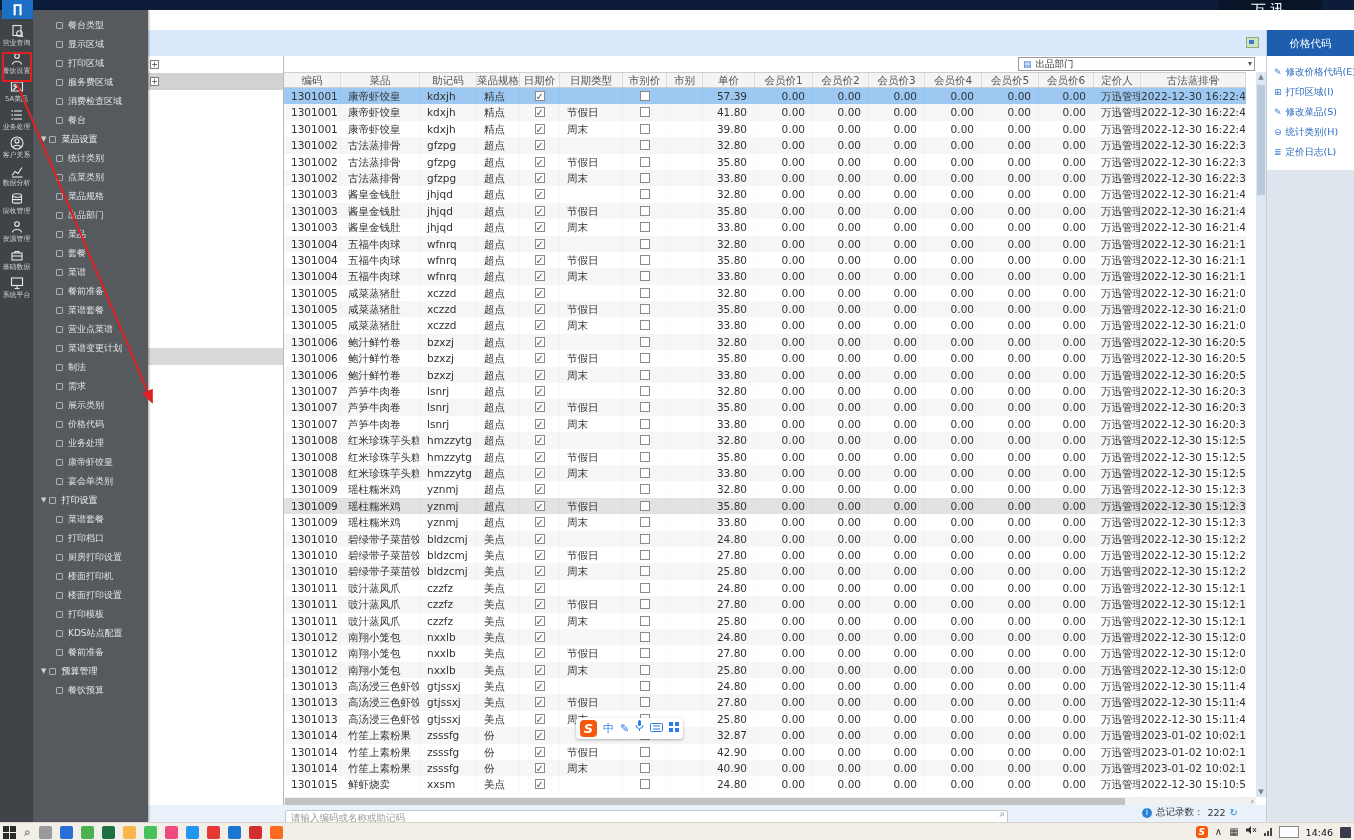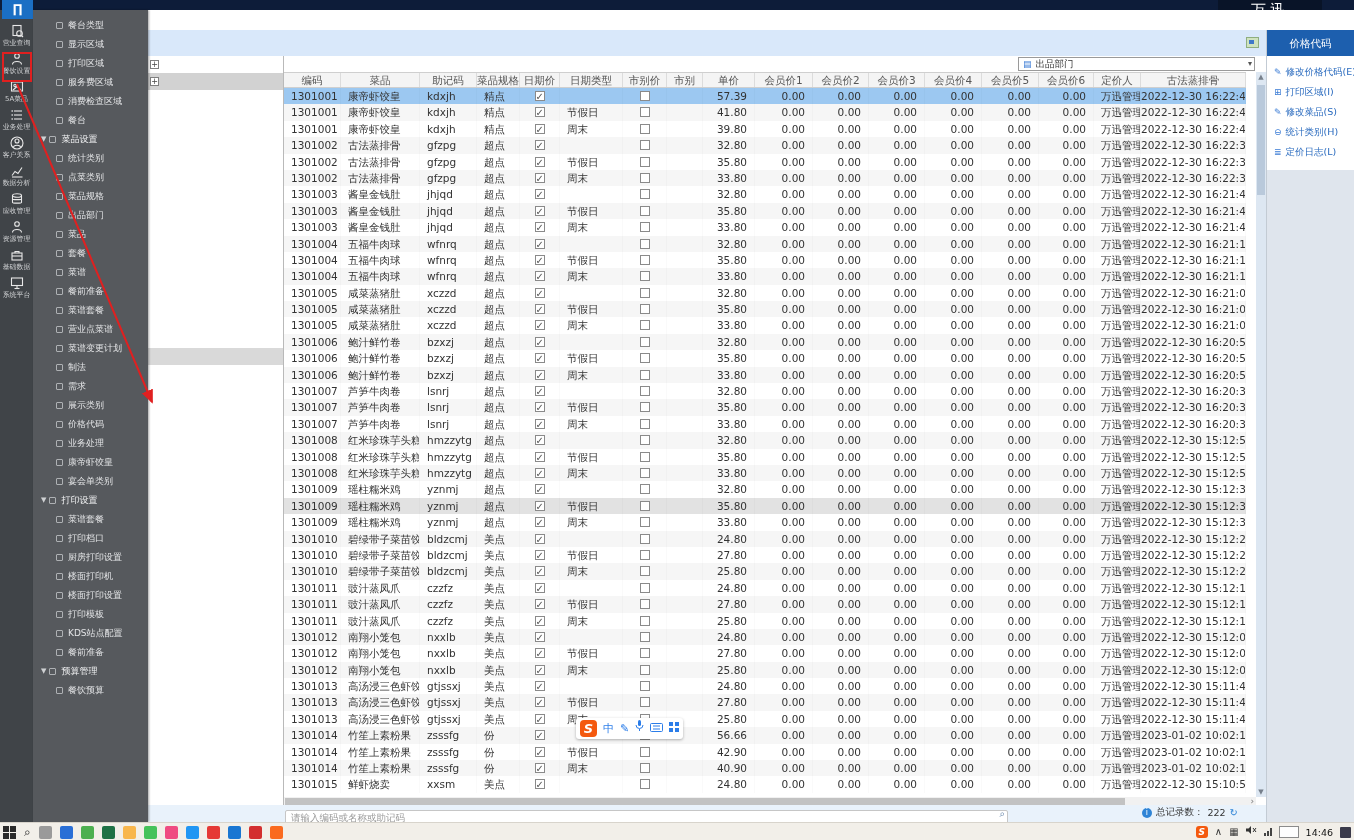--- a/index.html
+++ b/index.html
@@ -1146,21 +1146,21 @@
         </div>
         <div class="tr odd">
           <div class="td l" style="width: 57px;">1301014</div>
           <div class="td l" style="width: 79px;">竹笙上素粉果</div>
           <div class="td l" style="width: 57px;">zsssfg</div>
           <div class="td l" style="width: 43px;">份</div>
           <div class="td c" style="width: 40px;"><span class="cb checked"></span></div>
           <div class="td l" style="width: 63px;"></div>
           <div class="td c" style="width: 44px;"><span class="cb "></span></div>
           <div class="td l" style="width: 36px;"></div>
-          <div class="td r" style="width: 52px;">56.66</div>
+          <div class="td r" style="width: 52px;">32.87</div>
           <div class="td r" style="width: 58px;">0.00</div>
           <div class="td r" style="width: 56px;">0.00</div>
           <div class="td r" style="width: 56px;">0.00</div>
           <div class="td r" style="width: 57px;">0.00</div>
           <div class="td r" style="width: 57px;">0.00</div>
           <div class="td r" style="width: 55px;">0.00</div>
           <div class="td l" style="width: 47px;">万迅管理员</div>
           <div class="td r" style="width: 105px;">2023-01-02 10:02:19.645</div>
         </div>
         <div class="tr">

